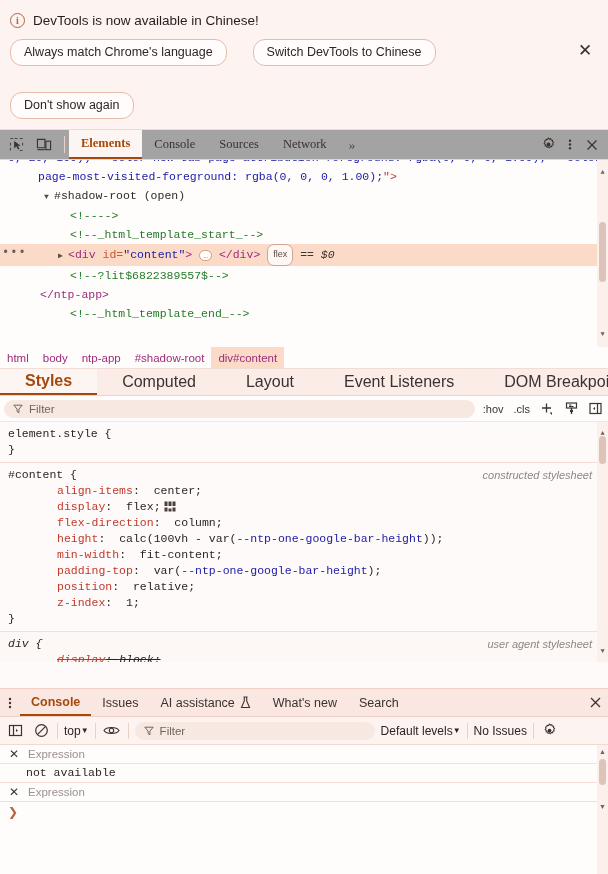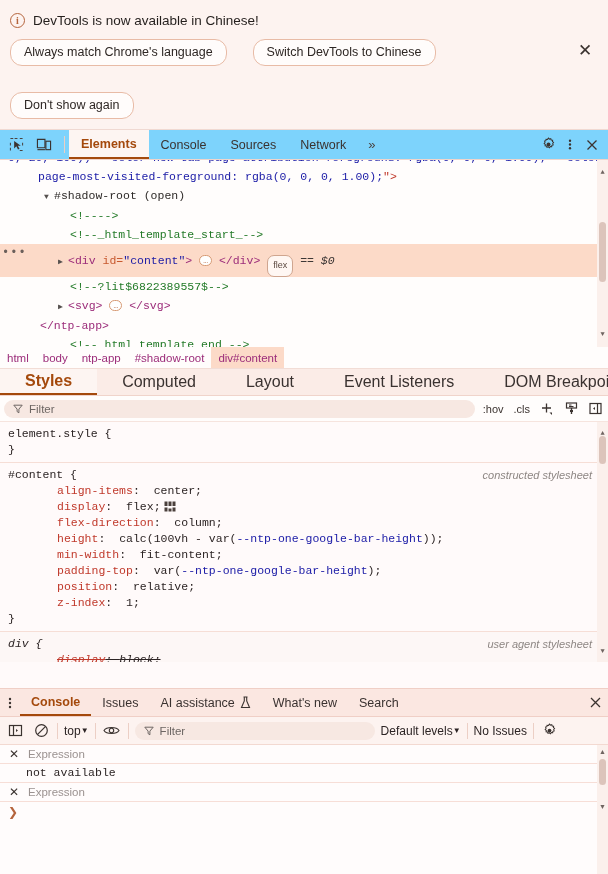--- a/index.html
+++ b/index.html
@@ -44,23 +44,23 @@
     font-family:"Liberation Sans", sans-serif;
   }
   #infobar-close {
     position:absolute; right:12px; top:40px;
     width:22px; height:22px; cursor:pointer;
     color:#3b3330; font-size:17px; line-height:22px; text-align:center;
   }
 
   
   #main-tabbar {
-    height:30px; background:#7dd3fc;
+    height:30px; background:#a3a3a3;
     border-bottom:1px solid #f0d4cb;
-    display:flex; align-items:stretch;
+    display:flex; align-items:stretch;font-family:Liberation Serif, serif;
   }
   .tb-icons { display:flex; align-items:center; padding:0 6px; gap:8px; }
   .tb-icon { width:20px; height:20px; display:flex; align-items:center; justify-content:center; cursor:pointer; }
   .tb-sep { width:1px; background:#eccfc5; margin:6px 4px; }
   .main-tabs { display:flex; align-items:stretch; }
   .main-tab {
     padding:0 12px; display:flex; align-items:center;
     font-size:12.5px; color:#3a3230; cursor:pointer; white-space:nowrap;
   }
   .main-tab.active {
@@ -102,21 +102,20 @@
   .ellipsis-badge {
     display:inline-block; border:1px solid #d79a74; border-radius:8px;
     color:#b5643c; font-size:8px; line-height:9px; padding:0 3px;
     vertical-align:middle; background:#fff;
   }
   .flex-badge {
     display:inline-block; border:1px solid #cfa58f; border-radius:7px;
     background:#fff7f3; color:#5d4a41; font-size:9px;
     padding:0px 5px 1px 5px; font-family:"Liberation Sans",sans-serif;
     vertical-align:middle;
-    margin-top:11px;
   }
   .dollar { color:#3d3735; font-style:italic; }
   #dom-scroll {
     position:absolute; right:0; top:0; width:11px; height:100%;
     background:#fbf0ec;
   }
   .sb-arrow { text-align:center; font-size:7px; color:#6f6460; }
   .sb-thumb { position:absolute; left:2px; width:7px; background:#dcc4bb; border-radius:4px; }
 
   
@@ -313,25 +312,20 @@
     <span class="tri">▶</span><span class="tag">&lt;div </span><span class="attr-name">id=</span><span class="attr-val">"content"</span><span class="tag">&gt;</span>
     <span class="ellipsis-badge">…</span>
     <span class="tag">&lt;/div&gt;</span>
     <span class="flex-badge">flex</span>
     <span class="dollar">== $0</span>
   </div>
 
   <div class="dom-line" style="padding-left:70px;">
     <span class="comment">&lt;!--?lit$6822389557$--&gt;</span>
   </div>
-  <div class="dom-line" style="padding-left:58px;">
-    <span class="tri">▶</span><span class="tag">&lt;svg&gt;</span>
-    <span class="ellipsis-badge">…</span>
-    <span class="tag">&lt;/svg&gt;</span>
-  </div>
   <div class="dom-line" style="padding-left:40px;">
     <span class="tag">&lt;/ntp-app&gt;</span>
   </div>
   <div class="dom-line" style="padding-left:70px;">
     <span class="comment">&lt;!--_html_template_end_--&gt;</span>
   </div>
 
   <div id="dom-scroll">
     <div class="sb-arrow" style="margin-top:3px;">▲</div>
     <div class="sb-thumb" style="top:62px;height:60px;"></div>

